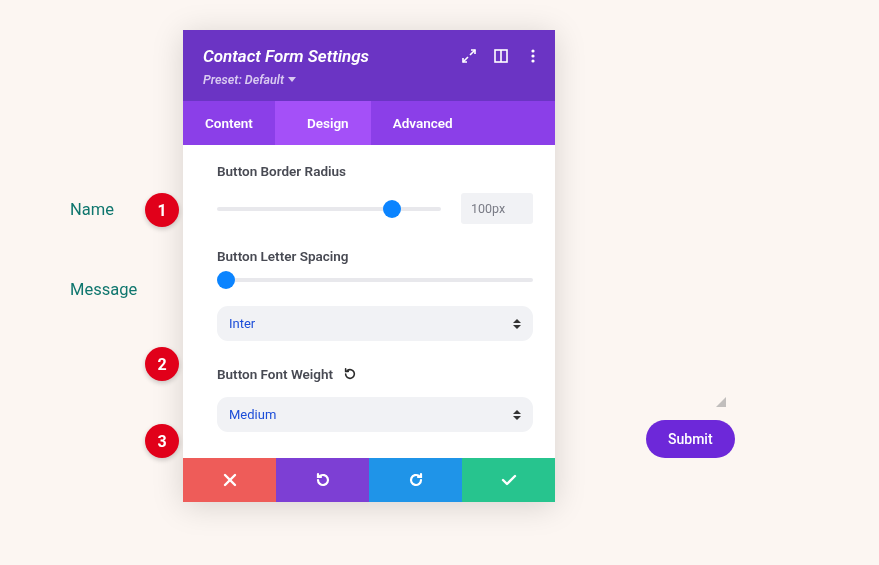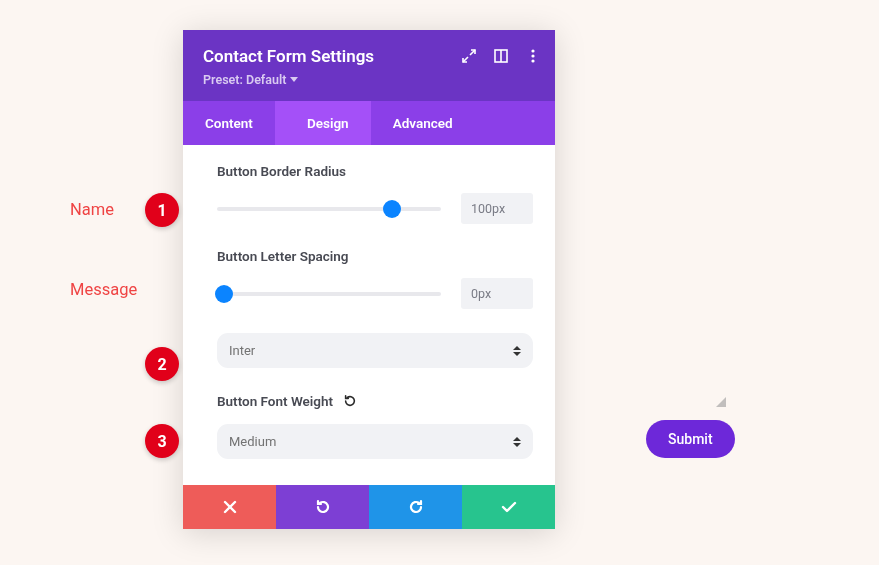--- a/index.html
+++ b/index.html
@@ -19,21 +19,21 @@
     left: 60px;
     right: 60px;
     font-size: 21px;
     line-height: 1.6;
     text-align: center;
     color: #444;
   }
   .form-labels .fl {
     position: absolute;
     font-size: 16.5px;
-    color: #ef4444;
+    color: #0f766e;
   }
   .fl-name { top: 200px; left: 70px; }
   .fl-message { top: 280px; left: 70px; }
   .textarea-handle {
     position: absolute;
     top: 395px;
     left: 714px;
     width: 12px;
     height: 12px;
   }
@@ -77,20 +77,21 @@
     width: 372px;
     background: #fff;
     box-shadow: 0 4px 30px rgba(0,0,0,0.15);
     font-size: 14px;
   }
   .modal-header {
     background: #6b34c4;
     color: #fff;
     padding: 16px 6px 14px 20px;
     position: relative;
+    font-style: italic;
   }
   .modal-title {
     font-size: 17px;
     font-weight: 600;
   }
   .modal-preset {
     font-size: 12.5px;
     font-weight: 600;
     margin-top: 6px;
     color: #d9caf1;
@@ -179,21 +180,21 @@
     color: #7a7c86;
     font-size: 12.5px;
     padding: 8px 10px;
     border-radius: 3px;
   }
   .select-box {
     background: #f1f2f5;
     padding: 10px 12px;
     border-radius: 11px;
     font-size: 13px;
-    color: #737373;
+    color: #1d4ed8;
     display: flex;
     align-items: center;
     justify-content: space-between;
     cursor: pointer;
   }
   .select-caret {
     display: flex;
     flex-direction: column;
     gap: 2px;
   }
@@ -301,21 +302,20 @@
         <div class="slider-value">100px</div>
       </div>
     </div>
 
     <div class="control">
       <div class="control-label">Button Letter Spacing</div>
       <div class="slider-row">
         <div class="slider-track">
           <div class="slider-thumb" style="left:3%"></div>
         </div>
-        <div class="slider-value">0px</div>
       </div>
     </div>
 
     <div class="control">
       <div class="select-box">
         <span>Inter</span>
         <span class="select-caret">
           <span class="caret-up"></span>
             <span class="caret-dn"></span>
         </span>

